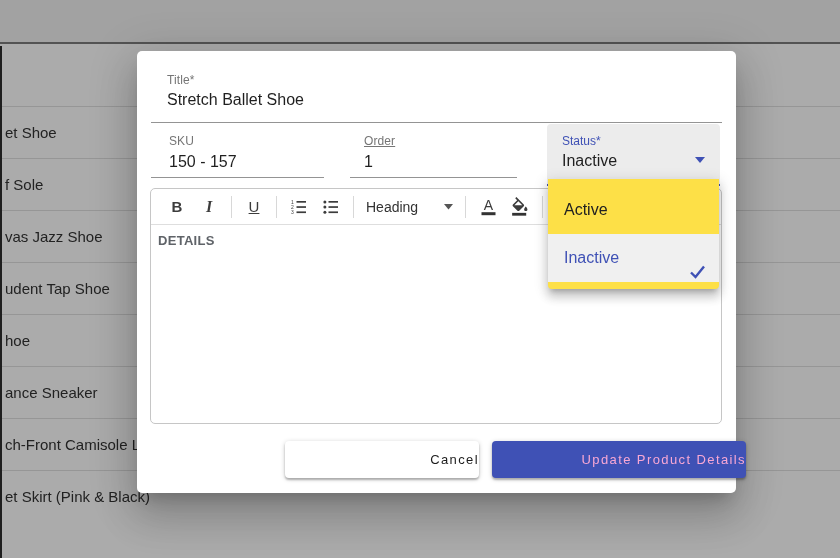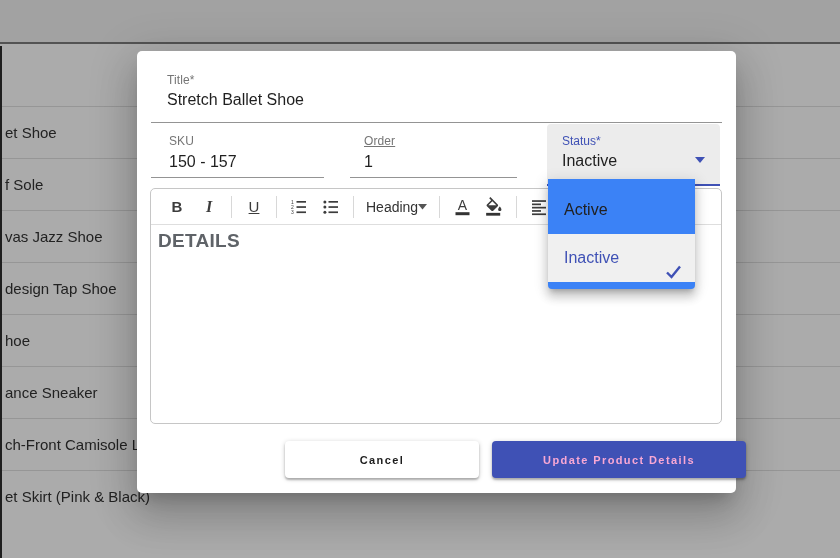--- a/index.html
+++ b/index.html
@@ -42,54 +42,54 @@
   .status-select { position:absolute; left:410px; top:73px; width:173px; height:62px;
                    background:#ececec; border-radius:4px 4px 0 0;
                    border-bottom:2px solid #3f51b5; cursor:pointer; }
   .status-label { left:15px; top:10px; position:absolute; font-size:12px; color:#3f51b5; }
   .status-value { left:15px; top:28px; position:absolute; font-size:16px; color:#1f1f1f; }
   .select-caret { position:absolute; right:15px; top:33px; width:0; height:0;
                   border-left:5px solid transparent; border-right:5px solid transparent;
                   border-top:6px solid #3f51b5; }
 
   
-  .menu { position:absolute; left:411px; top:128px; width:147px; height:110px;
-          background:#3b82f6; border-radius:0 0 4px 4px; z-index:40; padding-top:7px;
+  .menu { position:absolute; left:411px; top:128px; width:171px; height:110px;
+          background:#fde047; border-radius:0 0 4px 4px; z-index:40; padding-top:7px;
           box-shadow:0 5px 5px -3px rgba(0,0,0,.2), 0 8px 10px 1px rgba(0,0,0,.14), 0 3px 14px 2px rgba(0,0,0,.12); }
   .menu-option { position:relative; height:48px; line-height:48px; padding:0 16px;
                  font-size:16px; color:#212121; cursor:pointer; }
   .menu-option .check { display:none; position:absolute; right:13px; top:16px; }
   .menu-option.selected { background:#f0f0f0; color:#3f51b5; }
   .menu-option.selected .check { display:block; }
 
   
   .editor { position:absolute; left:13px; top:137px; width:572px; height:236px;
             border:1px solid #c6c6c6; border-radius:5px; background:#fff; }
   .toolbar { height:36px; border-bottom:1px solid #dedede; display:flex;
              align-items:center; padding-left:10px; overflow:hidden; }
   .tb-btn { display:flex; align-items:center; justify-content:center;
             min-width:26px; height:28px; margin:0 3px; color:#3c3c3c; cursor:pointer; }
   .tb-bold { font-weight:700; font-size:15px; }
   .tb-italic { font-family:"Liberation Serif", serif; font-style:italic; font-weight:700; font-size:16px; }
   .tb-underline { font-size:15px; text-decoration:underline; }
   .tb-sep { width:1px; height:22px; background:#d8d8d8; margin:0 6px; }
-  .tb-heading { display:flex; align-items:center; gap:0; font-size:14px; color:#333;
+  .tb-heading { display:flex; align-items:center; gap:26px; font-size:14px; color:#333;
                 padding:0 6px; cursor:pointer; }
   .tb-icon svg { display:block; }
 
   .editor-content { padding:7px 8px 0 7px; }
-  .details-heading { font-size:19px; font-weight:700; color:#5f6368; letter-spacing:.3px; line-height:18px; }
+  .details-heading { font-size:13px; font-weight:700; color:#5f6368; letter-spacing:.3px; line-height:18px; }
   .details-list { margin:2px 0 0; padding-left:36px; }
   .details-list li { font-size:14px; font-weight:700; color:#151515; line-height:20px; }
 
   
   .btn { position:absolute; top:390px; height:37px; border:none; border-radius:4px;
-         font-family:"Liberation Sans", sans-serif; font-size:11px; font-weight:700;
+         font-family:"Liberation Sans", sans-serif; font-size:13px; font-weight:400;
          letter-spacing:1.4px; cursor:pointer;
-         box-shadow:0 2px 2px rgba(0,0,0,.24), 0 1px 5px rgba(0,0,0,.2); }
+         box-shadow:0 2px 2px rgba(0,0,0,.24), 0 1px 5px rgba(0,0,0,.2);text-align:right; }
   .btn-cancel { left:148px; width:194px; background:#fff; color:#1c1c1c; }
   .btn-submit { left:355px; width:254px; background:#3f51b5; color:#f9a8d4; }
 </style>
 </head>
 <body>
 
 <div class="screen">
 
   <div class="bg-top"></div>
   <div class="bg-table">
@@ -98,21 +98,21 @@
         <div class="bg-row">
         <span>et Shoe</span>
       </div>
         <div class="bg-row">
         <span>f Sole</span>
       </div>
         <div class="bg-row">
         <span>vas Jazz Shoe</span>
       </div>
         <div class="bg-row">
-        <span>design Tap Shoe</span>
+        <span>udent Tap Shoe</span>
       </div>
         <div class="bg-row">
         <span>hoe</span>
       </div>
         <div class="bg-row">
         <span>ance Sneaker</span>
       </div>
         <div class="bg-row">
         <span>ch-Front Camisole L</span>
       </div>

